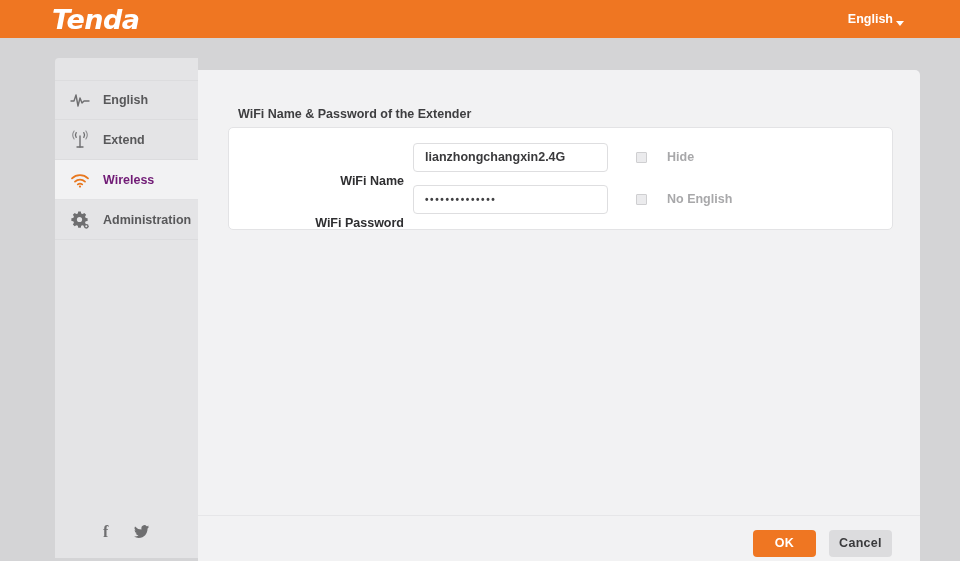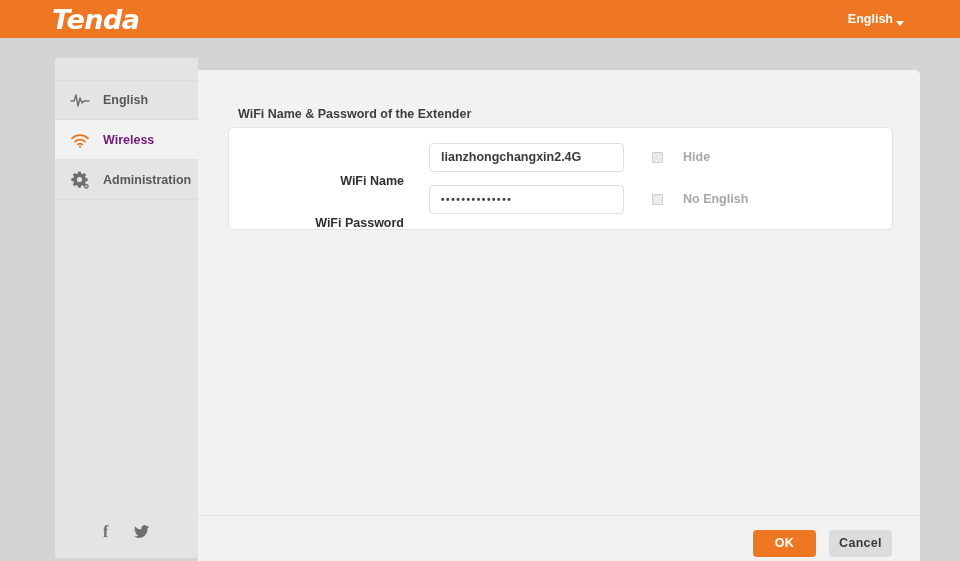--- a/index.html
+++ b/index.html
@@ -178,21 +178,21 @@
     width: 175px;
     text-align: right;
     font-size: 12.5px;
     font-weight: bold;
     color: #2f2f31;
     white-space: nowrap;
     margin-top: 48px;
   }
 
   .row .field {
-    margin-left: 25px;
+    margin-left: 9px;
     width: 195px;
     height: 29px;
     border: 1px solid #dedee0;
     border-radius: 4px;
     background: #ffffff;
     display: flex;
     align-items: center;
     padding: 0 11px;
     font-size: 12.5px;
     font-weight: bold;
@@ -278,20 +278,33 @@
 
       <div class="nav-item">
         <span class="ico">
           <svg width="20" height="16" viewBox="0 0 20 16">
             <polyline points="1,9 4,9 6,3 8,14 10,6 12,11 14,9 19,9" fill="none" stroke="#6e6e70" stroke-width="1.4" stroke-linecap="round" stroke-linejoin="round"></polyline>
           </svg>
         </span>
         <span class="lbl">English</span>
       </div>
 
+      <div class="nav-item">
+        <span class="ico">
+          <svg width="20" height="20" viewBox="0 0 20 20">
+            <line x1="10" y1="6" x2="10" y2="17" stroke="#6e6e70" stroke-width="1.4" stroke-linecap="round"></line>
+            <line x1="7" y1="17" x2="13" y2="17" stroke="#6e6e70" stroke-width="1.4" stroke-linecap="round"></line>
+            <path d="M6.2 7.4 A4.4 4.4 0 0 1 6.2 2.6" fill="none" stroke="#6e6e70" stroke-width="1.3" stroke-linecap="round"></path>
+            <path d="M13.8 7.4 A4.4 4.4 0 0 0 13.8 2.6" fill="none" stroke="#6e6e70" stroke-width="1.3" stroke-linecap="round"></path>
+            <path d="M4.1 9 A7 7 0 0 1 4.1 1" fill="none" stroke="#6e6e70" stroke-width="1.1" stroke-linecap="round" opacity="0.75"></path>
+            <path d="M15.9 9 A7 7 0 0 0 15.9 1" fill="none" stroke="#6e6e70" stroke-width="1.1" stroke-linecap="round" opacity="0.75"></path>
+          </svg>
+        </span>
+        <span class="lbl">Extend</span>
+      </div>
 
       <div class="nav-item active">
         <span class="ico">
           <svg width="20" height="16" viewBox="0 0 20 16">
             <path d="M2 6.4 A11.5 11.5 0 0 1 18 6.4" fill="none" stroke="#e8771d" stroke-width="1.8" stroke-linecap="round"></path>
             <path d="M5 9.6 A7.5 7.5 0 0 1 15 9.6" fill="none" stroke="#e8771d" stroke-width="1.8" stroke-linecap="round"></path>
             <path d="M7.8 12.4 A3.6 3.6 0 0 1 12.2 12.4" fill="none" stroke="#e8771d" stroke-width="1.8" stroke-linecap="round"></path>
             <circle cx="10" cy="14.6" r="1.1" fill="#e8771d"></circle>
           </svg>
         </span>

